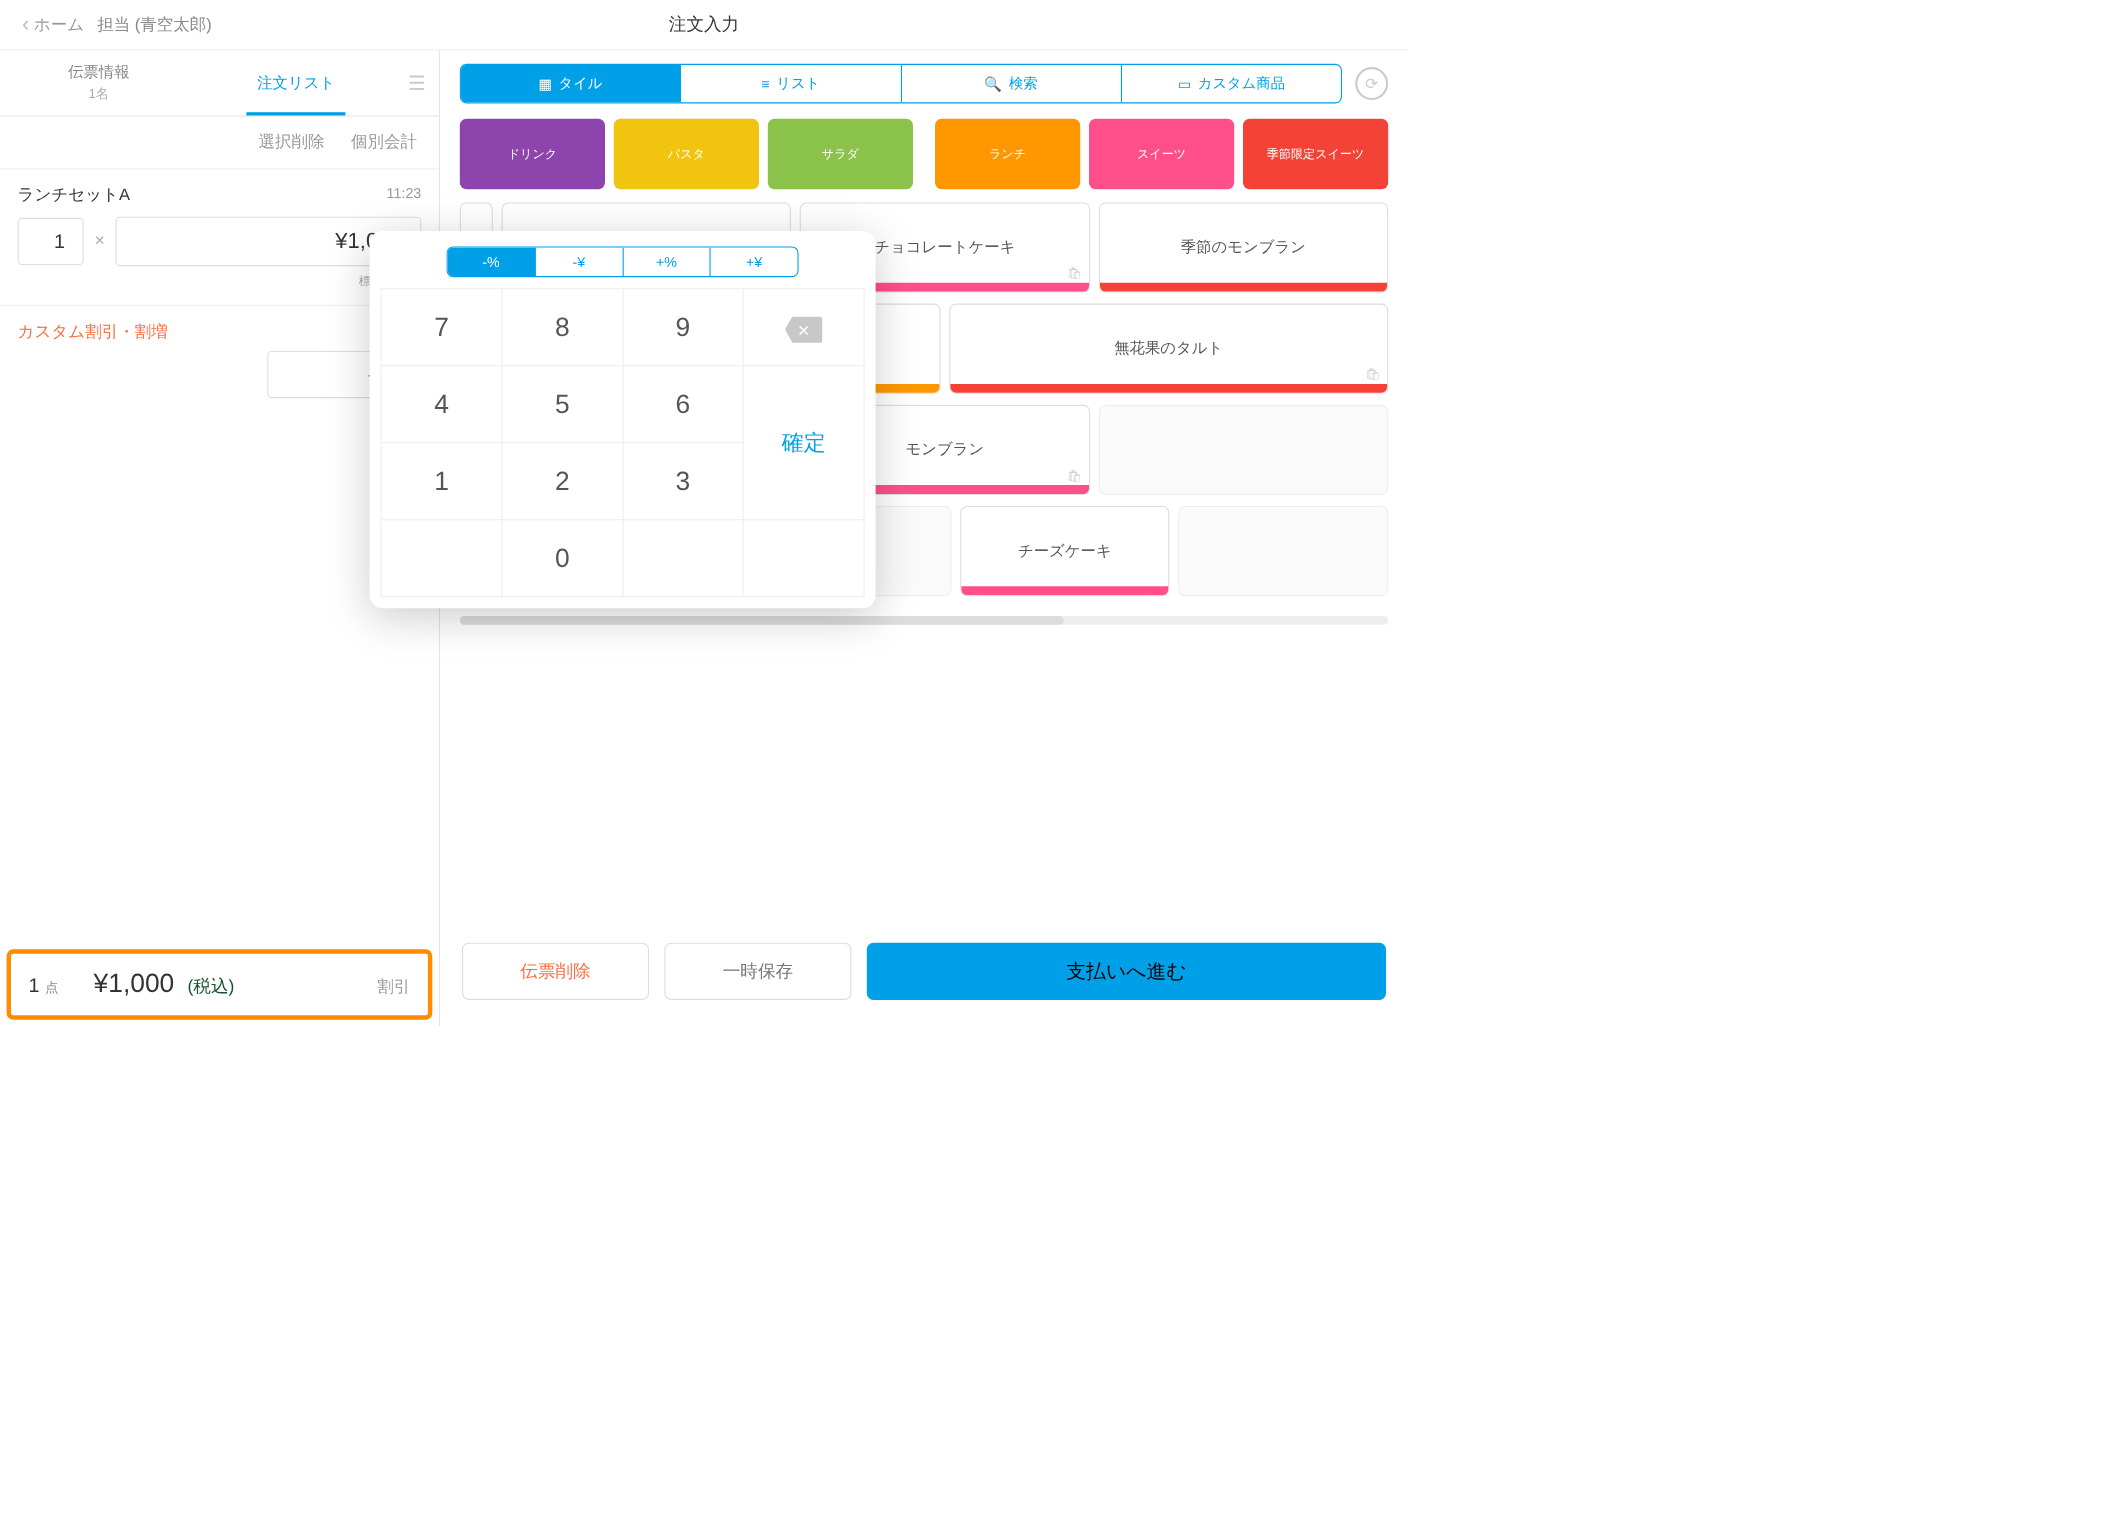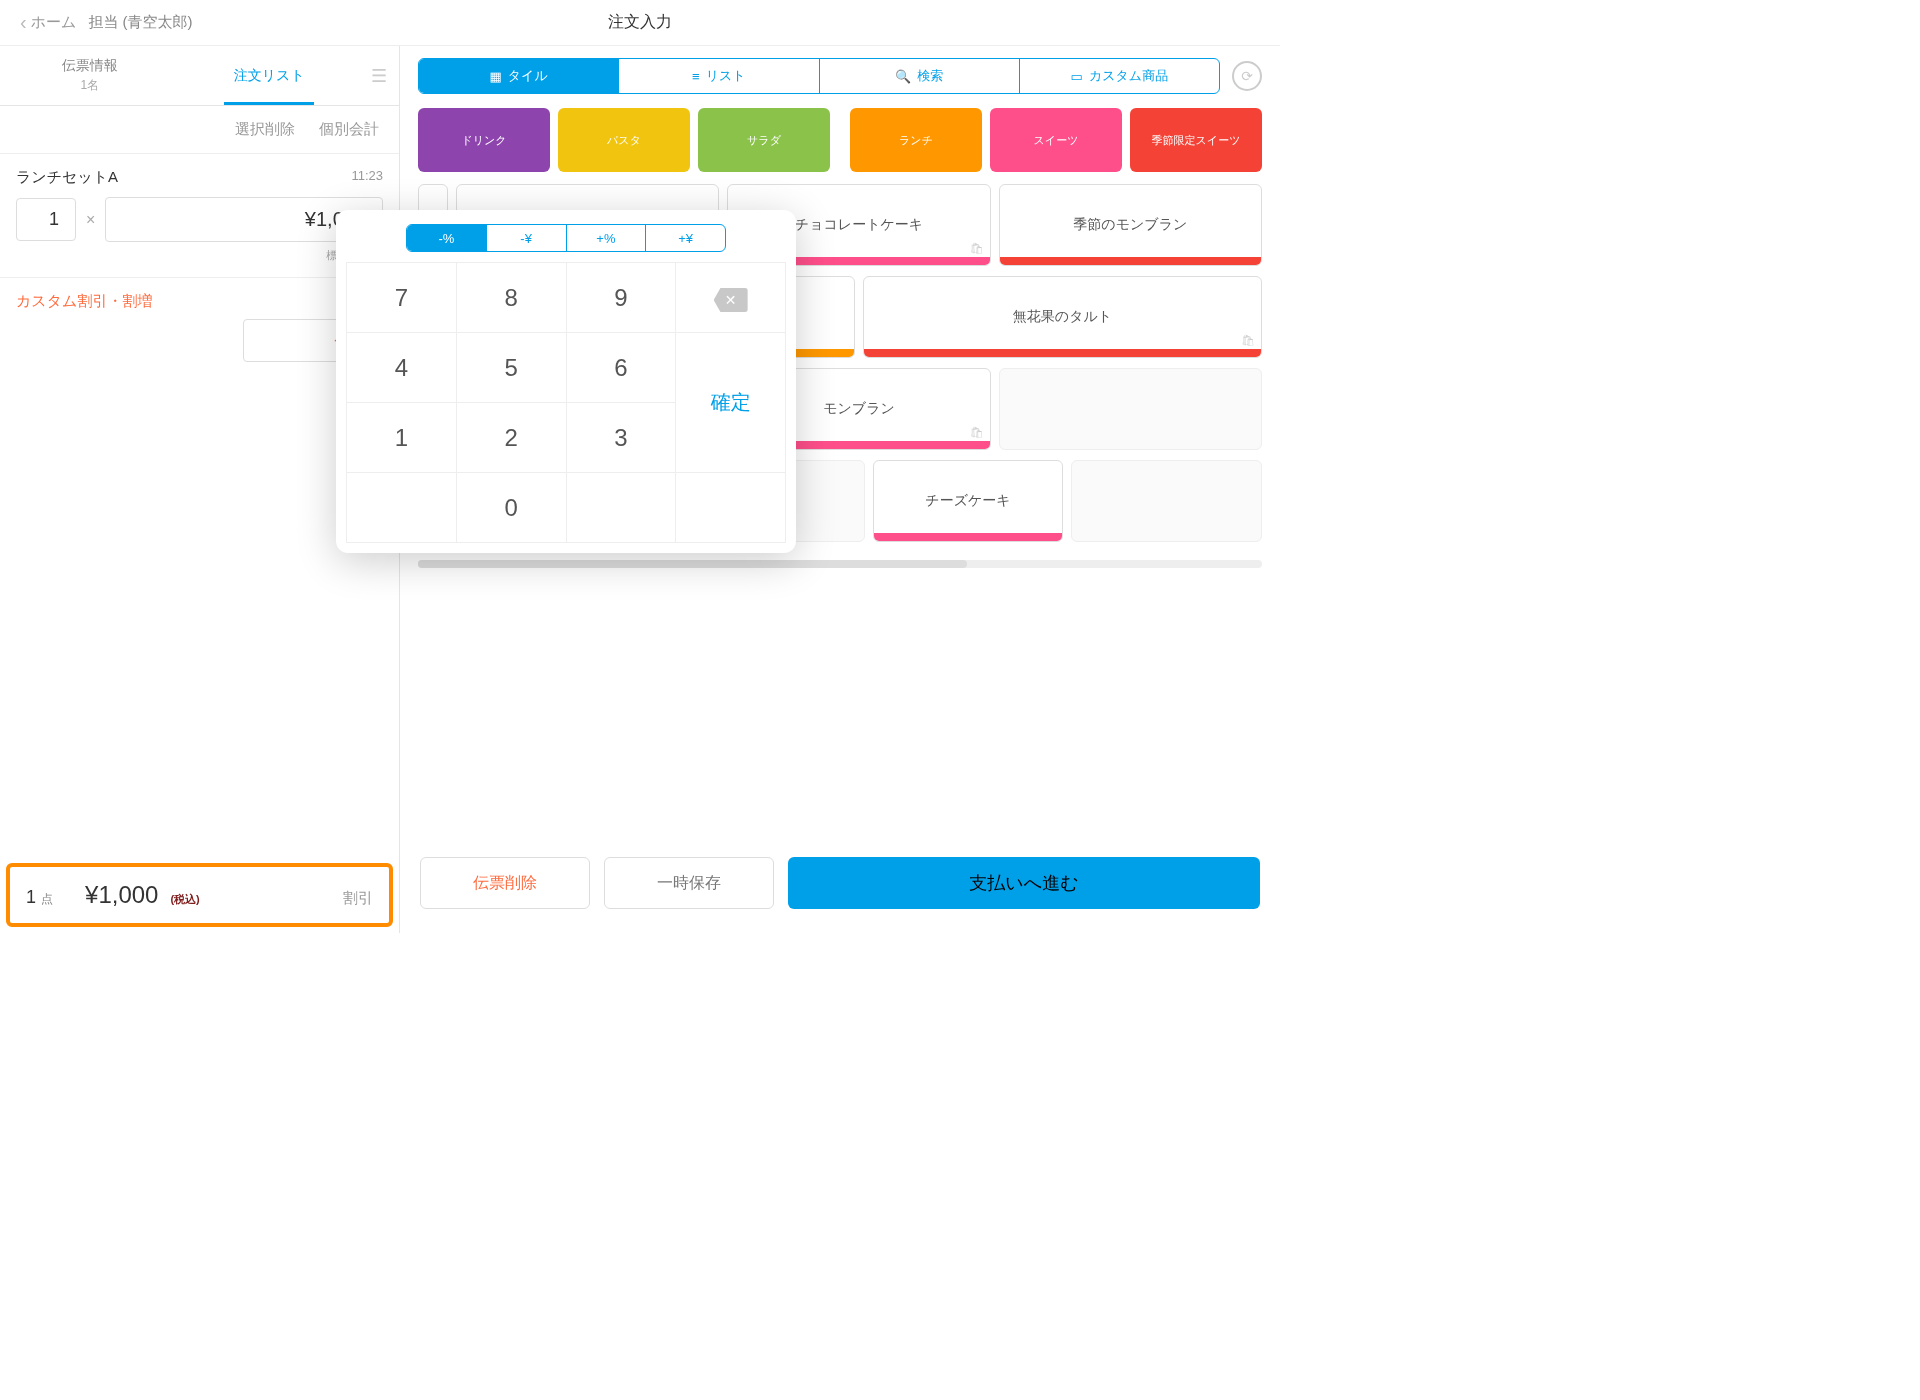--- a/index.html
+++ b/index.html
@@ -33,21 +33,21 @@
 .item-row .tax { text-align: right; font-size: 11px; color: #aaa; margin-top: 6px; }
 
 .discount-row { padding: 14px 16px; }
 .discount-row .label { color: #ff6b3d; font-size: 15px; }
 .discount-row .val-box { border: 1px solid #ddd; border-radius: 4px; padding: 10px 16px; font-size: 18px; color: #ff6b3d; float: right; margin-top: 8px; width: 140px; text-align: right; }
 
 .totals-bar { position: absolute; bottom: 0; left: 0; right: 0; border: 4px solid #ff8c00; border-radius: 6px; margin: 6px; padding: 14px 16px; display: flex; align-items: baseline; gap: 12px; background: #fff; }
 .totals-bar .count { font-size: 18px; }
 .totals-bar .count small { font-size: 12px; color: #888; }
 .totals-bar .amount { font-size: 24px; font-weight: 500; margin-left: 20px; }
-.totals-bar .tax-inc { font-size: 11px; color: #7f1d1d; font-weight: bold; }
+.totals-bar .tax-inc { font-size: 16px; color: #14532d; }
 .totals-bar .discount-btn { margin-left: auto; color: #999; font-size: 15px; }
 
 .right { flex: 1; display: flex; flex-direction: column; padding: 12px; position: relative; }
 .view-bar { display: flex; align-items: center; gap: 12px; padding: 0 6px 10px; }
 .seg { display: flex; border: 1px solid #00a0e9; border-radius: 6px; overflow: hidden; flex: 1; height: 36px; }
 .seg .s { flex: 1; display: flex; align-items: center; justify-content: center; gap: 6px; color: #00a0e9; font-size: 13px; cursor: pointer; border-right: 1px solid #00a0e9; }
 .seg .s:last-child { border-right: none; }
 .seg .s.active { background: #00a0e9; color: #fff; }
 .gear { width: 30px; height: 30px; border: 2px solid #ccc; border-radius: 50%; display: flex; align-items: center; justify-content: center; color: #ccc; cursor: pointer; font-size: 14px; }
 

